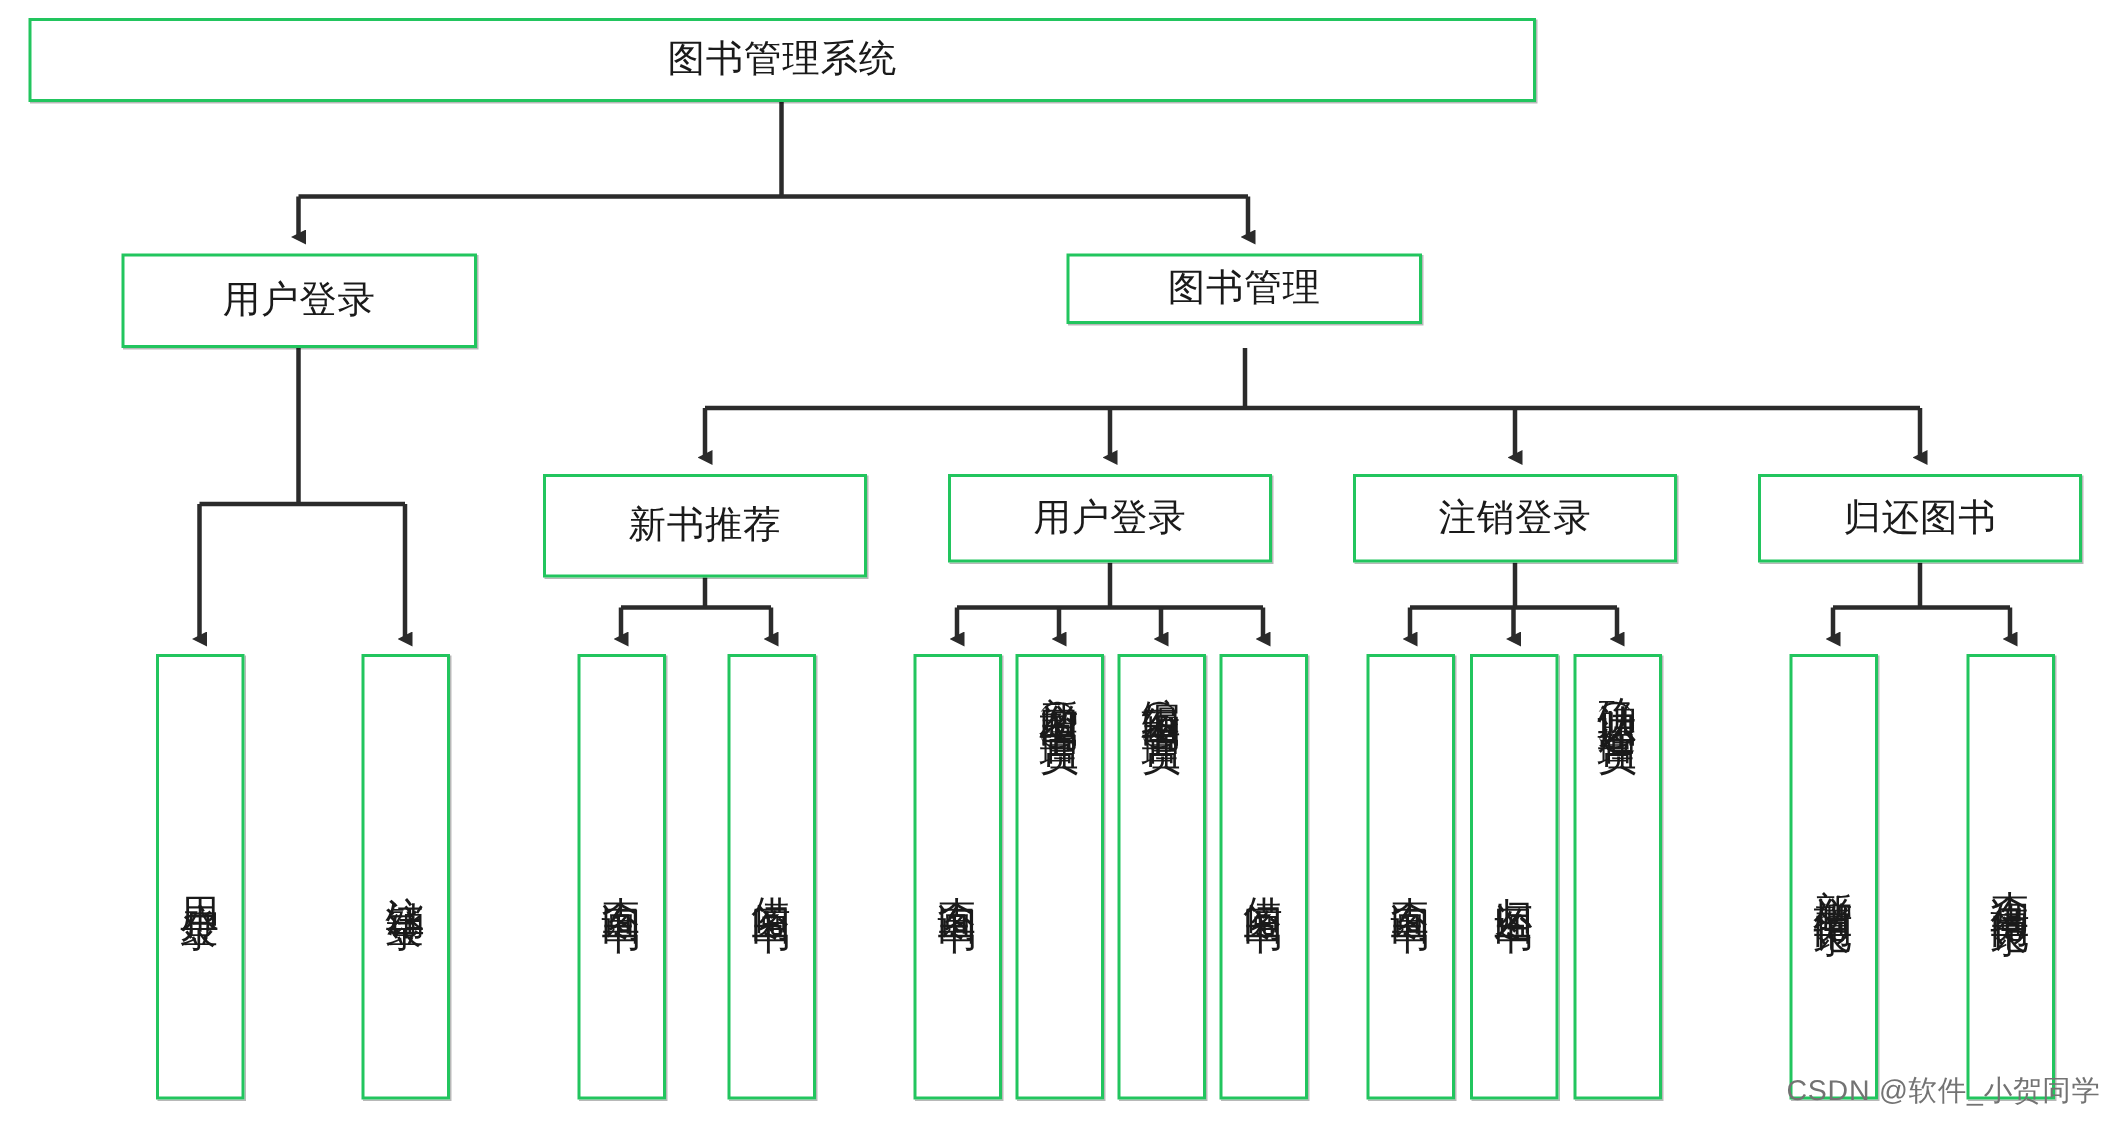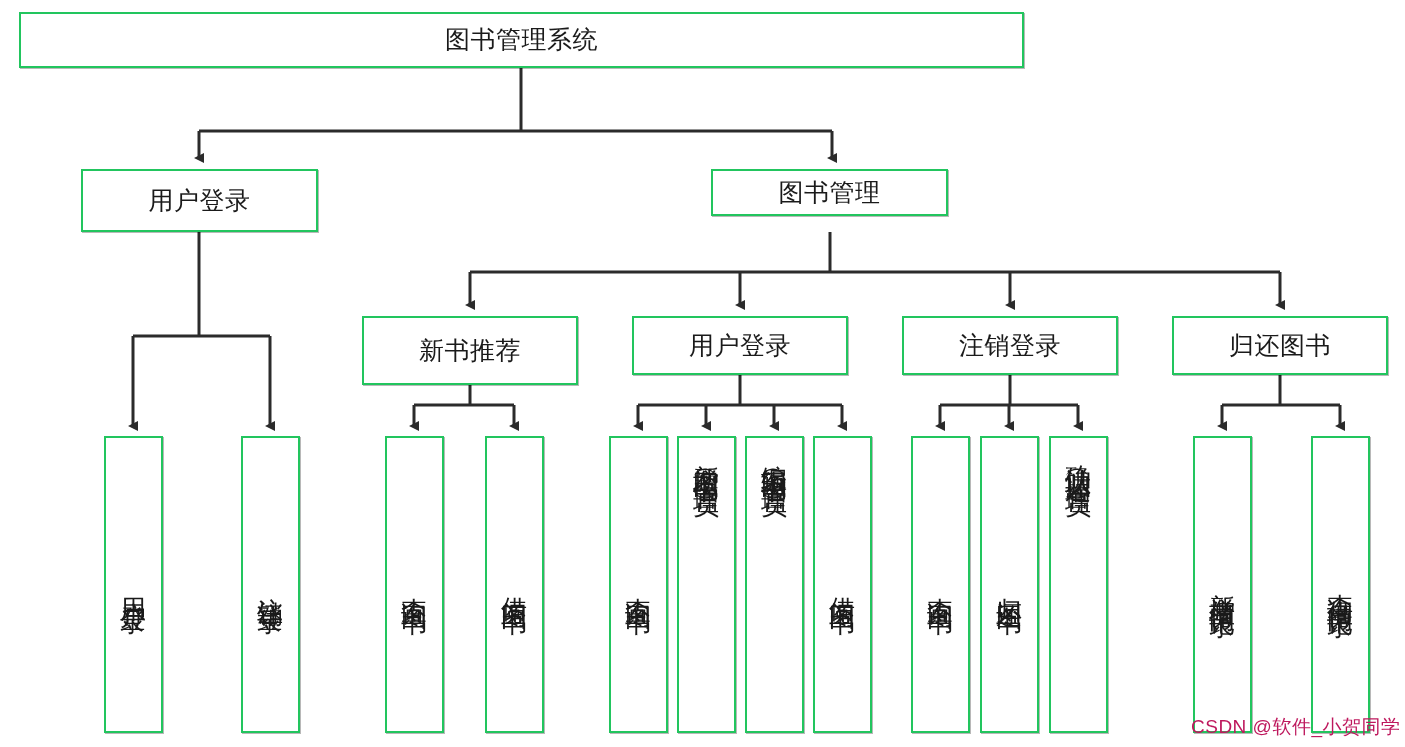--- a/index.html
+++ b/index.html
@@ -64,21 +64,21 @@
     letter-spacing: 4px;
     white-space: nowrap;
   }
   .node.v.mid {
     align-items: center;
     padding-top: 0;
   }
   .watermark {
     position: absolute;
     font-size: 19px;
-    color: #be185d;
+    color: #737373;
     white-space: nowrap;
     letter-spacing: 0.5px;
     user-select: none;
   }
 </style>
 </head>
 <body>
 
 <div id="canvas">
 

